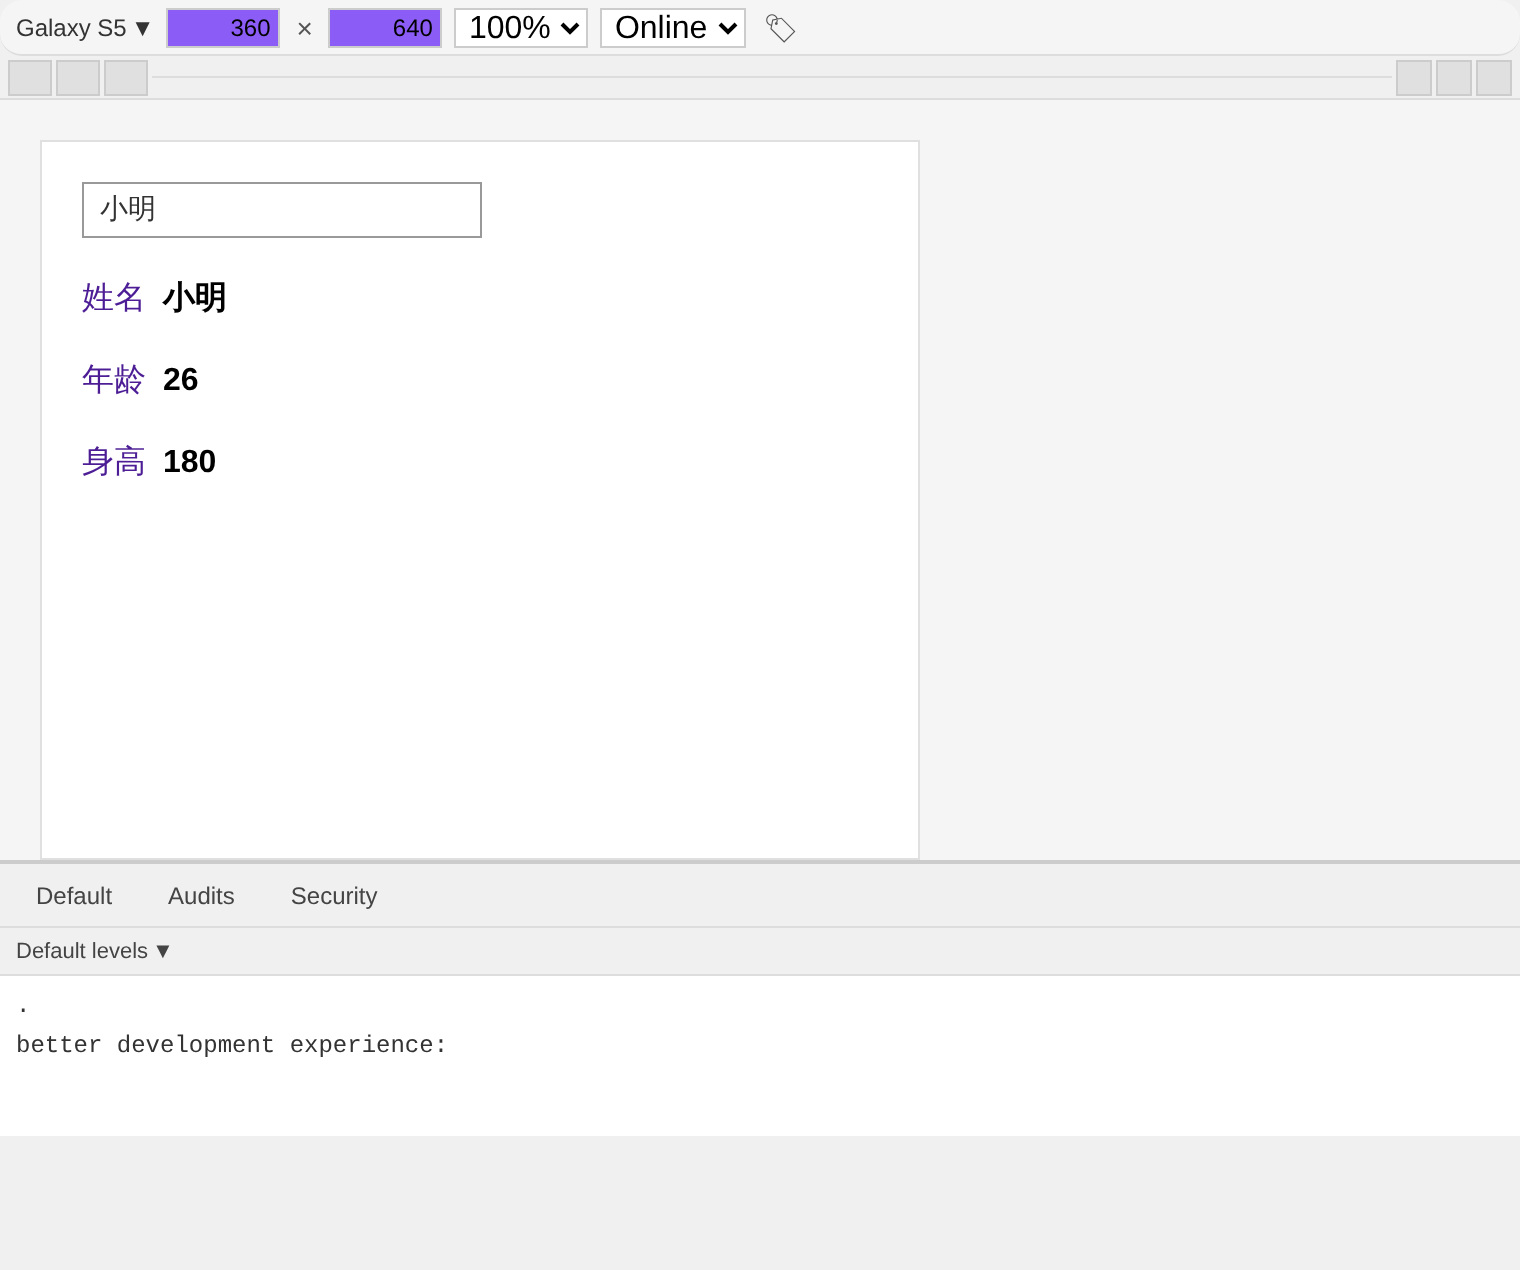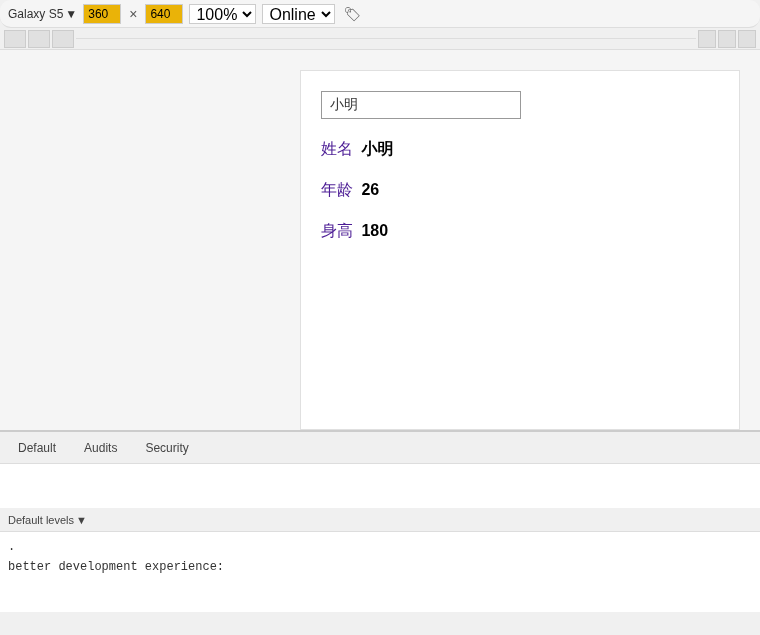--- a/index.html
+++ b/index.html
@@ -25,26 +25,26 @@
     }
     .toolbar-device {
       display: flex;
       align-items: center;
       gap: 2px;
       font-size: 12px;
       color: #333;
     }
     .toolbar-input {
       border: 1px solid #ccc;
-      background: #eab308;
+      background: #8b5cf6;
       padding: 1px 4px;
       font-size: 12px;
-      width: 38px;
+      width: 57px;
       height: 20px;
-      text-align: left;
+      text-align: right;
     }
     .toolbar-close-btn {
       background: none;
       border: none;
       cursor: pointer;
       font-size: 14px;
       color: #555;
       padding: 0 2px;
     }
     .toolbar-select {
@@ -93,21 +93,21 @@
       border: 1px solid #ccc;
       cursor: pointer;
       font-size: 10px;
     }
 
     
     .main-content {
       background: #f5f5f5;
       padding: 20px;
       display: flex;
-      justify-content: flex-end;
+      justify-content: flex-start;
       height: 380px;
       overflow: auto;
     }
 
     
     .card {
       background: #fff;
       border: 1px solid #e0e0e0;
       padding: 20px;
       width: 440px;
@@ -170,21 +170,20 @@
     }
 
     
     .filter-bar {
       background: #f0f0f0;
       border-bottom: 1px solid #ddd;
       height: 24px;
       display: flex;
       align-items: center;
       padding: 0 8px;
-      margin-top: 44px;
     }
     .filter-btn {
       font-size: 11px;
       color: #444;
       background: none;
       border: none;
       cursor: pointer;
       display: flex;
       align-items: center;
       gap: 2px;

